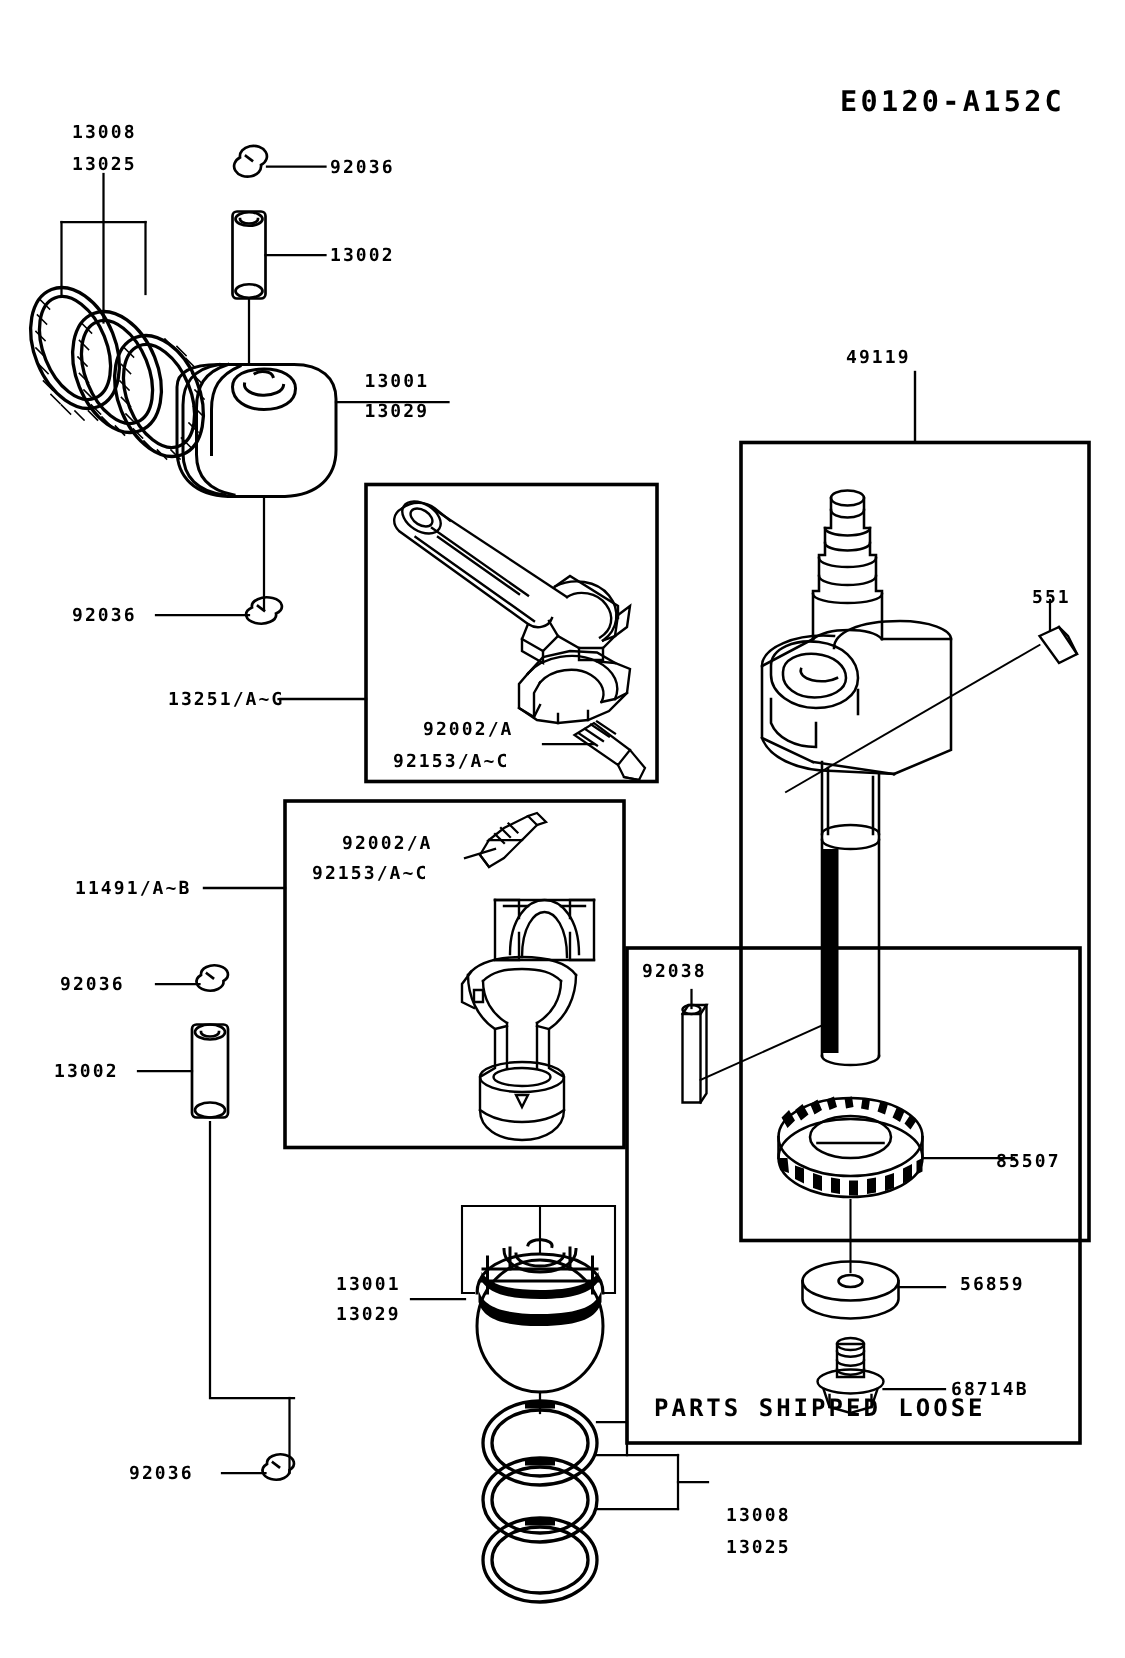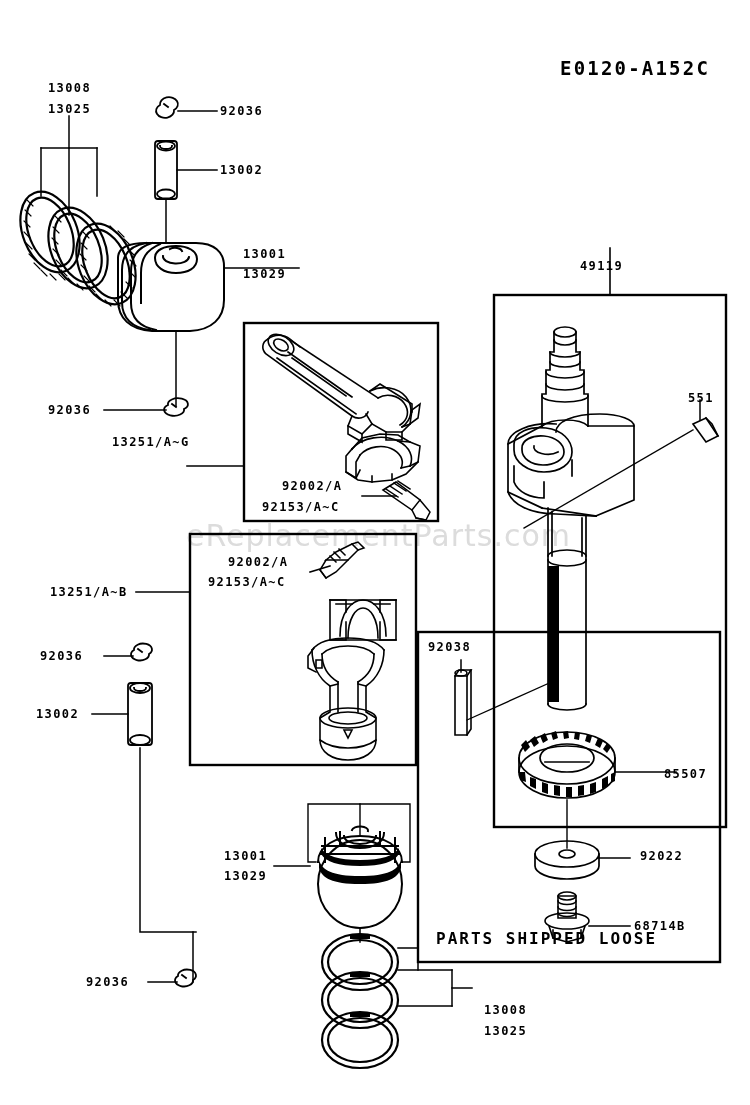--- a/index.html
+++ b/index.html
@@ -34,21 +34,20 @@
     letter-spacing:1px;
     white-space:nowrap;
     font-weight:400;
   }
 </style>
 </head>
 <body>
 
 <div id="sheet">
 
-  <div class="wm" style="left:186px;top:518px;">eReplacementParts.com</div>
 
   <svg id="svg-layer" viewBox="0 0 750 1105">
     <g fill="none" stroke="#000" stroke-width="1.6" stroke-linecap="square">
 
       <g>
         <path d="M69 116 L69 148" stroke-width="1.5"></path>
         <path d="M41 148 L97 148" stroke-width="1.5"></path>
         <path d="M41 148 L41 196" stroke-width="1.5"></path>
         <path d="M97 148 L97 196" stroke-width="1.5"></path>
         <path d="M69 148 L69 215" stroke-width="1.5"></path>
@@ -351,42 +350,42 @@
   <div class="lbl" style="left:48px;top:99px;">13025</div>
 
   <div class="lbl" style="left:220px;top:101px;">92036</div>
   <div class="lbl" style="left:220px;top:160px;">13002</div>
 
   <div class="lbl" style="left:243px;top:244px;">13001</div>
   <div class="lbl" style="left:243px;top:264px;">13029</div>
 
   <div class="lbl" style="left:48px;top:400px;">92036</div>
 
-  <div class="lbl" style="left:112px;top:432px;text-align:right;">13251/A~G</div>
+  <div class="lbl" style="left:112px;top:456px;text-align:right;">13251/A~G</div>
   <div class="lbl" style="left:282px;top:476px;">92002/A</div>
   <div class="lbl" style="left:262px;top:497px;">92153/A~C</div>
 
-  <div class="lbl" style="left:50px;top:582px;">13251/A~B</div>
+  <div class="lbl" style="left:50px;top:582px;">11491/A~B</div>
   <div class="lbl" style="left:228px;top:552px;">92002/A</div>
   <div class="lbl" style="left:208px;top:572px;">92153/A~C</div>
 
   <div class="lbl" style="left:40px;top:646px;">92036</div>
   <div class="lbl" style="left:36px;top:704px;">13002</div>
 
   <div class="lbl" style="left:224px;top:846px;">13001</div>
   <div class="lbl" style="left:224px;top:866px;">13029</div>
 
   <div class="lbl" style="left:86px;top:972px;">92036</div>
 
   <div class="lbl" style="left:484px;top:1000px;">13008</div>
   <div class="lbl" style="left:484px;top:1021px;">13025</div>
 
-  <div class="lbl" style="left:580px;top:228px;margin-top:28px;">49119</div>
+  <div class="lbl" style="left:564px;top:228px;">49119</div>
   <div class="lbl" style="left:688px;top:388px;">551</div>
 
   <div class="lbl" style="left:428px;top:637px;text-align:right;">92038</div>
   <div class="lbl" style="left:664px;top:764px;">85507</div>
-  <div class="lbl" style="left:640px;top:846px;">92022</div>
+  <div class="lbl" style="left:640px;top:846px;">56859</div>
   <div class="lbl" style="left:634px;top:916px;">68714B</div>
 
   <div class="lbl loose" style="left:436px;top:928px;">PARTS SHIPPED LOOSE</div>
 
 </div>
 
 </body></html>

